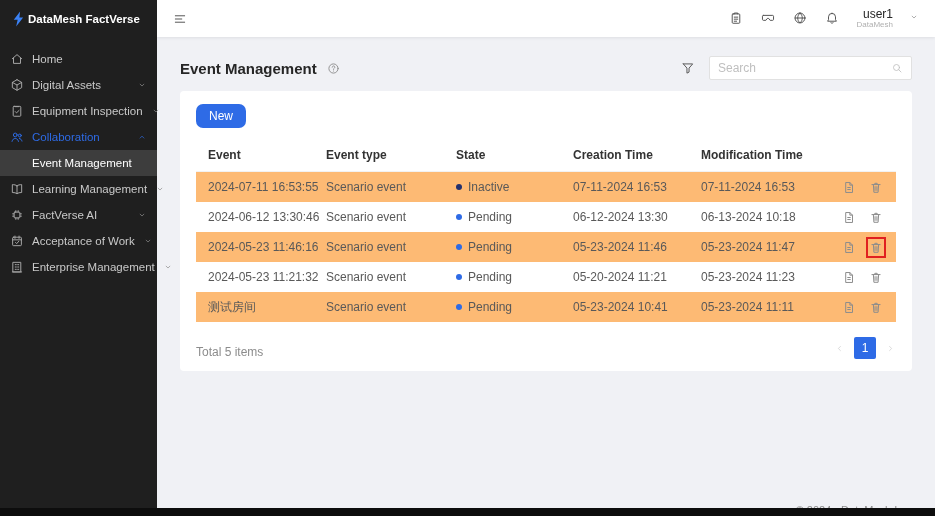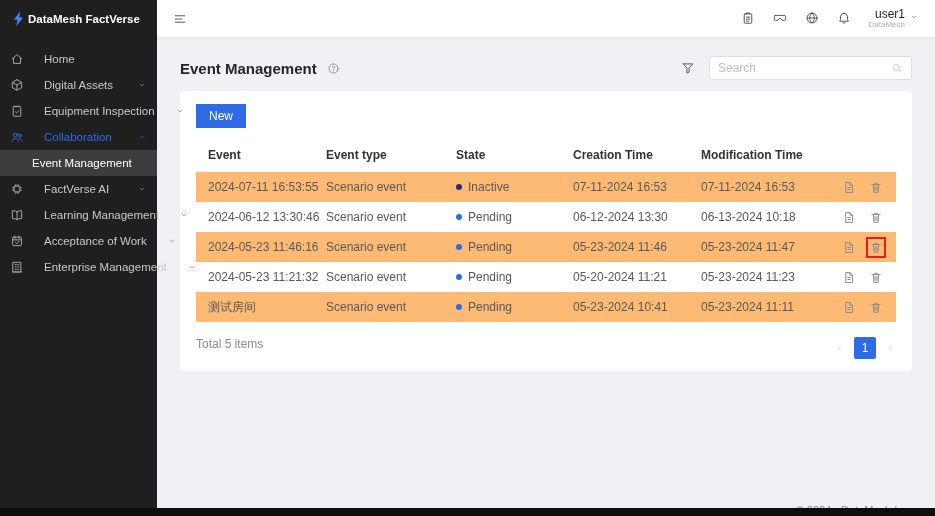--- a/index.html
+++ b/index.html
@@ -5,67 +5,67 @@
   *{box-sizing:border-box;margin:0;padding:0}
   html,body{width:935px;height:516px;overflow:hidden}
   body{font-family:"Liberation Sans",sans-serif;font-size:12px;color:#333;display:flex;background:#f0f1f5;position:relative}
   .icn{width:14px;height:14px;flex-shrink:0}
 
   
   .sidebar{width:157px;background:#1f1f1f;display:flex;flex-direction:column;flex-shrink:0;z-index:2}
   .brand{height:37px;display:flex;align-items:center;padding:0 10px;color:#fff;font-size:11.5px;font-weight:700}
   .brand .logo{width:18px;height:18px}
   .nav{padding-top:9px}
-  .nav-item{height:26px;display:flex;align-items:center;gap:20px;padding:0 10px;color:#c9c9c9;font-size:11.5px;cursor:pointer;white-space:nowrap}
+  .nav-item{height:26px;display:flex;align-items:center;gap:8px;padding:0 10px;color:#c9c9c9;font-size:11.5px;cursor:pointer;white-space:nowrap}
   .nav-item .icn{color:#a6a6a6}
   .nav-item .chev{width:10px;height:10px;margin-left:auto;color:#8c8c8c}
   .nav-item.active{color:var(--accent)}
   .nav-item.active .icn,.nav-item.active .chev{color:var(--accent)}
   .nav-item.sub{padding-left:32px}
   .nav-item.selected{background:#3d3d3d;color:#fff}
 
   
   .main{flex:1;display:flex;flex-direction:column;position:relative;min-width:0}
   .topbar{height:37px;background:#fff;display:flex;align-items:center;padding:0 16px;box-shadow:0 1px 3px rgba(0,0,0,.08);z-index:1}
   .icon-btn{display:inline-flex;align-items:center;justify-content:center;color:#555;cursor:pointer}
   .topbar-right{margin-left:auto;display:flex;align-items:center;gap:18px}
-  .user{display:flex;align-items:center;gap:4px;cursor:pointer}
+  .user{display:flex;align-items:center;gap:16px;cursor:pointer}
   .user-texts{display:flex;flex-direction:column;align-items:flex-end;line-height:1.1}
   .user-name{font-size:12px;color:#262626}
   .user-org{font-size:8px;color:#b0b0b0}
   .user .chev{width:10px;height:10px;color:#8c8c8c}
 
   
   .content{padding:0 23px;flex:1}
   .page-head{margin-top:18px;display:flex;align-items:center;height:26px}
   .page-title{font-size:15px;font-weight:700;color:#262626}
   .help{margin-left:7px;width:13px;height:13px;color:#8c8c8c;cursor:pointer}
   .head-right{margin-left:auto;display:flex;align-items:center;gap:14px}
   .filter-btn{color:#595959}
   .searchbox{width:203px;height:24px;background:#fff;border:1px solid #e1e1e1;border-radius:2px;display:flex;align-items:center;padding:0 8px}
   .searchbox input{flex:1;border:none;outline:none;font-size:12px;font-family:"Liberation Sans",sans-serif;color:#333;background:transparent;min-width:0}
   .searchbox input::placeholder{color:#bfbfbf}
   .searchbox .icn{width:12px;height:12px;color:#bfbfbf}
 
   .card{margin-top:10px;background:#fff;border-radius:4px;padding:13px 16px 12px}
-  .btn-new{background:var(--accent);color:#fff;border:none;border-radius:0;font-size:12px;font-family:"Liberation Sans",sans-serif;padding:5px 13px;cursor:pointer}
+  .btn-new{background:var(--accent);color:#fff;border:none;border-radius:7px;font-size:12px;font-family:"Liberation Sans",sans-serif;padding:5px 13px;cursor:pointer}
 
   .grid{display:grid;grid-template-columns:118px 130px 117px 128px 148px minmax(0,1fr);align-items:center}
   .t-head{margin-top:11px;padding:9px 12px;font-weight:700;color:#333;border-bottom:1px solid #f2f2f2}
   .t-row{height:30px;padding:0 12px;color:#595959}
   .t-row.odd{background:#fdba74}
   .dot{display:inline-block;width:6px;height:6px;border-radius:50%;margin-right:6px;vertical-align:1px}
   .dot.pending{background:var(--pending-dot)}
   .dot.inactive{background:var(--inactive-dot)}
   .actions{justify-self:end;display:flex;align-items:center;gap:11px}
   .action-btn{display:inline-flex;color:#8c8c8c;cursor:pointer;padding:1px}
   .action-btn .icn{width:14px;height:15px}
   .action-btn.annotated{box-shadow:0 0 0 2px var(--annotation)}
 
-  .pagination-row{margin-top:15px;display:flex;align-items:flex-start}
+  .pagination-row{margin-top:15px;display:flex;align-items:flex-end}
   .total{color:#8c8c8c}
   .pager{margin-left:auto;display:flex;align-items:center;gap:9px}
   .pg-btn{color:#cfcfcf;cursor:pointer;display:inline-flex}
   .pg-btn .icn{width:11px;height:11px}
   .pg-current{width:22px;height:22px;background:var(--accent);color:#fff;border-radius:2px;display:flex;align-items:center;justify-content:center;font-size:12px;cursor:pointer}
 
   .copyright{position:absolute;right:23px;bottom:0;color:#8c8c8c;font-size:11px}
   .bottom-bar{position:absolute;left:0;right:0;bottom:0;height:8px;background:#0d0d0d;z-index:3}
 </style>
 </head>
@@ -115,34 +115,34 @@
         <span class="nav-label">Collaboration</span>
         <svg viewBox="0 0 24 24" class="icn chev" fill="none" stroke="currentColor" stroke-width="1.7" stroke-linecap="round" stroke-linejoin="round">
           <path d="M7.5 14.5L12 10l4.5 4.5"></path>
         </svg>
       </div>
       <div class="nav-item sub selected">
         <span class="nav-label">Event Management</span>
       </div>
       <div class="nav-item">
         <svg viewBox="0 0 24 24" class="icn nav-icn" fill="none" stroke="currentColor" stroke-width="1.7" stroke-linecap="round" stroke-linejoin="round">
+          <path d="M12 6.5C10 5 7.5 4.5 4 4.5V18c3.5 0 6 .5 8 2 2-1.5 4.5-2 8-2V4.5c-3.5 0-6 .5-8 2z"></path>
+          <path d="M12 6.5V20"></path>
+        </svg>
+        <span class="nav-label">Learning Management</span>
+        <svg viewBox="0 0 24 24" class="icn chev" fill="none" stroke="currentColor" stroke-width="1.7" stroke-linecap="round" stroke-linejoin="round">
+          <path d="M7.5 10l4.5 4.5L16.5 10"></path>
+        </svg>
+      </div>
+      <div class="nav-item">
+        <svg viewBox="0 0 24 24" class="icn nav-icn" fill="none" stroke="currentColor" stroke-width="1.7" stroke-linecap="round" stroke-linejoin="round">
           <rect x="7" y="7" width="10" height="10" rx="1.5"></rect>
           <path d="M10 7V4.5M14 7V4.5M10 19.5V17M14 19.5V17M7 10H4.5M7 14H4.5M19.5 10H17M19.5 14H17"></path>
         </svg>
         <span class="nav-label">FactVerse AI</span>
-        <svg viewBox="0 0 24 24" class="icn chev" fill="none" stroke="currentColor" stroke-width="1.7" stroke-linecap="round" stroke-linejoin="round">
-          <path d="M7.5 10l4.5 4.5L16.5 10"></path>
-        </svg>
-      </div>
-      <div class="nav-item">
-        <svg viewBox="0 0 24 24" class="icn nav-icn" fill="none" stroke="currentColor" stroke-width="1.7" stroke-linecap="round" stroke-linejoin="round">
-          <path d="M12 6.5C10 5 7.5 4.5 4 4.5V18c3.5 0 6 .5 8 2 2-1.5 4.5-2 8-2V4.5c-3.5 0-6 .5-8 2z"></path>
-          <path d="M12 6.5V20"></path>
-        </svg>
-        <span class="nav-label">Learning Management</span>
         <svg viewBox="0 0 24 24" class="icn chev" fill="none" stroke="currentColor" stroke-width="1.7" stroke-linecap="round" stroke-linejoin="round">
           <path d="M7.5 10l4.5 4.5L16.5 10"></path>
         </svg>
       </div>
       <div class="nav-item">
         <svg viewBox="0 0 24 24" class="icn nav-icn" fill="none" stroke="currentColor" stroke-width="1.7" stroke-linecap="round" stroke-linejoin="round">
           <rect x="4.5" y="5.5" width="15" height="14.5" rx="1.5"></rect>
           <path d="M4.5 10h15M8.5 3.5v4M15.5 3.5v4M9.5 14.5l2 2 3.5-4"></path>
         </svg>
         <span class="nav-label">Acceptance of Work</span>

